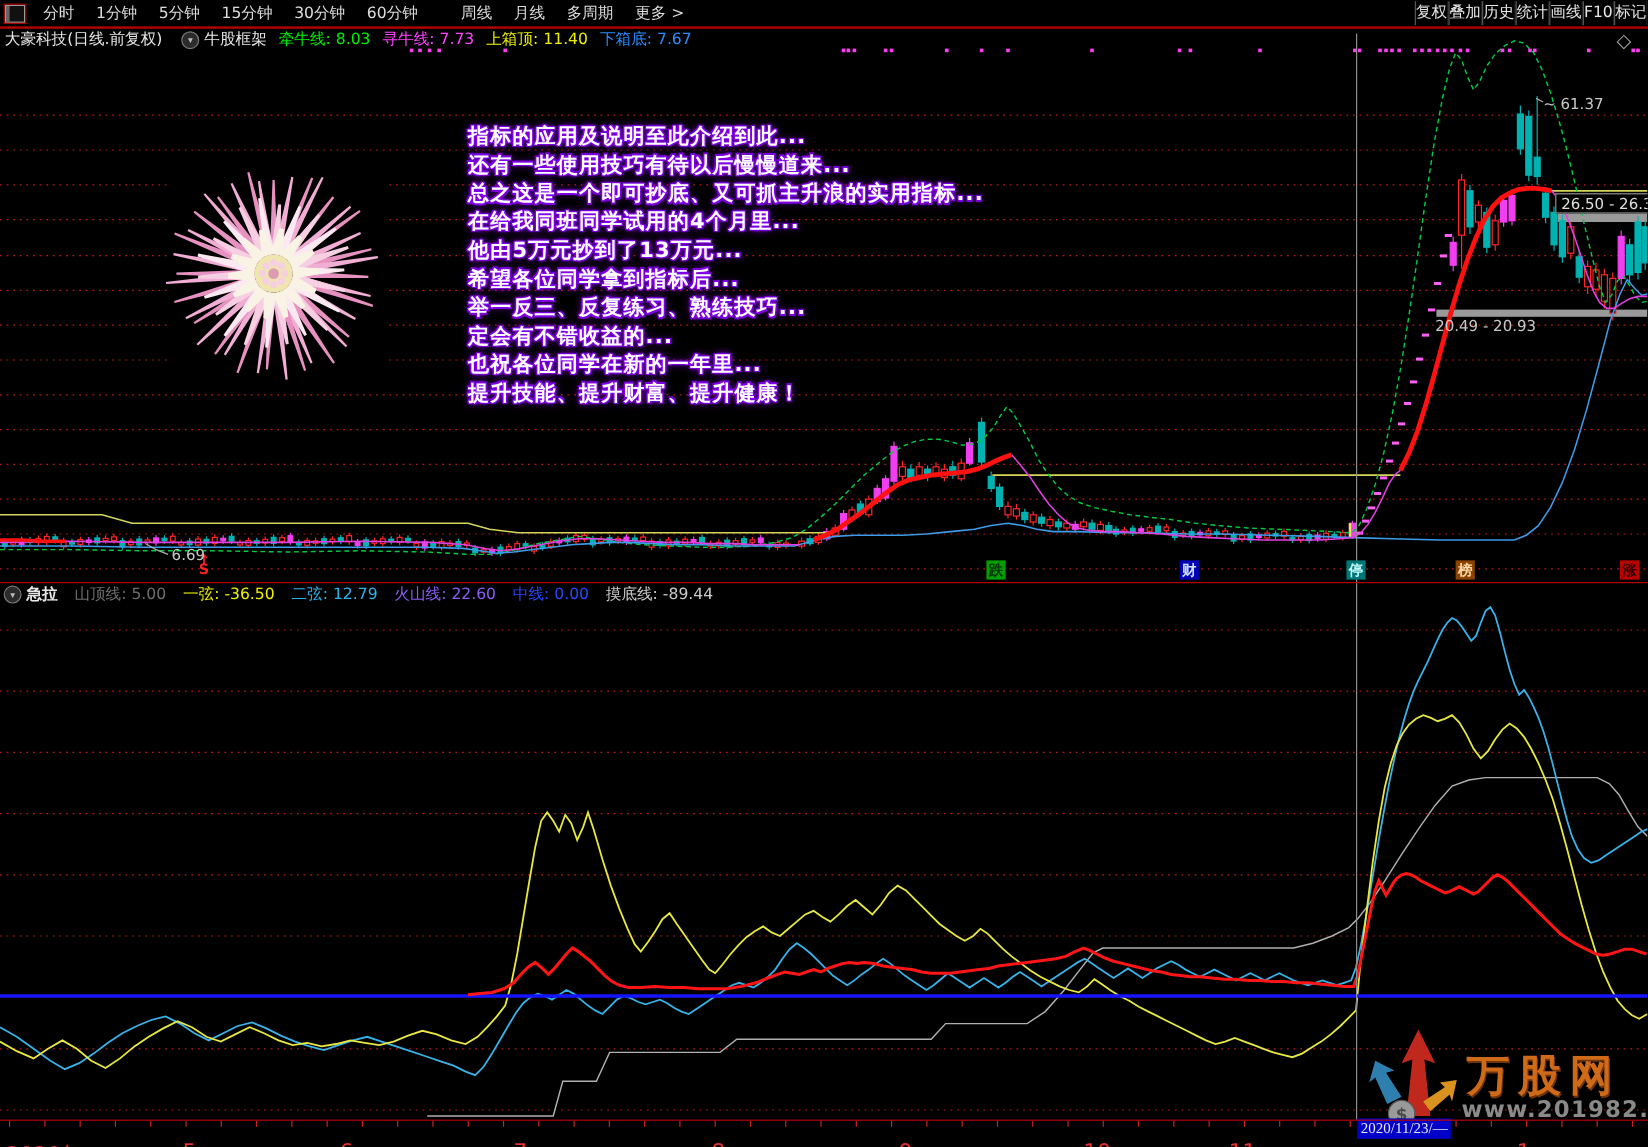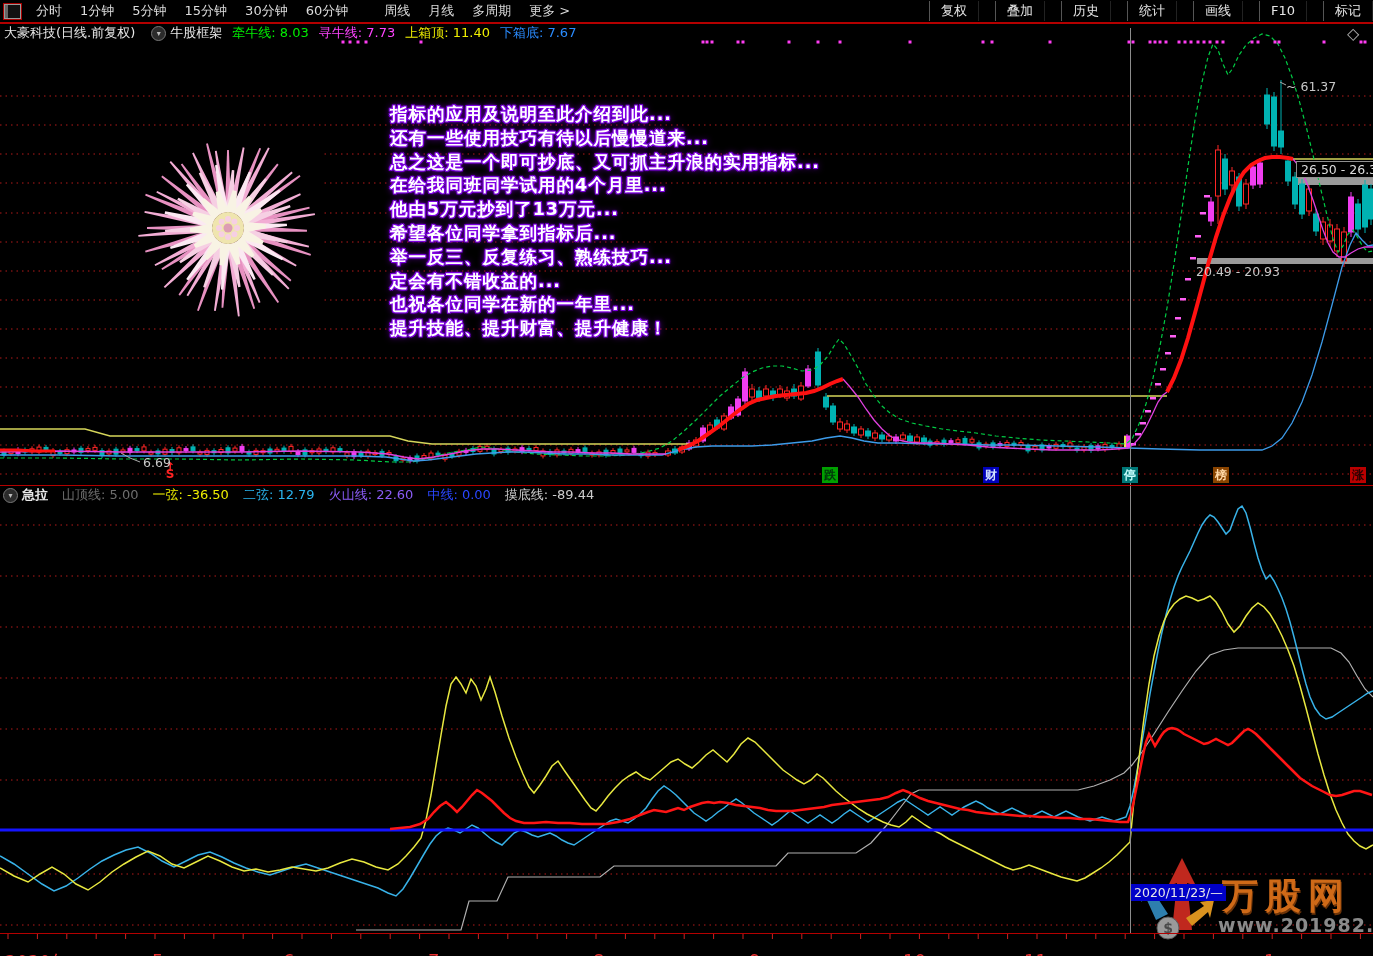--- a/index.html
+++ b/index.html
@@ -6,22 +6,22 @@
     font-family:"DejaVu Sans",sans-serif;}
   #app{position:relative;width:1373px;height:956px;background:#000;}
   
   .toolbar{position:absolute;left:0;top:0;width:1373px;height:22px;display:flex;align-items:center;
     border-bottom:2px solid #b40000;color:#dcdcdc;font-size:13px;z-index:6;background:#000;}
   .win-icon{width:15px;height:13px;border:1px solid #999;margin:0 6px 0 4px;background:#111;
     box-shadow:inset 3px 0 0 #666;outline:1px solid #a00;}
   .tab{margin:0 9px;cursor:default;white-space:nowrap;}
   .tab.active{color:#ffaa00;}
   .tb-right{margin-left:auto;display:flex;height:20px;}
-  .tb-btn{padding:1px 11px;border-left:1px solid #555;border-right:1px solid #222;line-height:18px;
-    color:#e6e6e6;white-space:nowrap;margin-left:16px;}
+  .tb-btn{padding:1px 0;border-left:1px solid #555;border-right:1px solid #222;line-height:18px;
+    color:#e6e6e6;white-space:nowrap;}
   
   .infobar{position:absolute;left:4px;top:25px;height:16px;display:flex;align-items:center;
     font-size:13px;color:#e8e8e8;z-index:5;white-space:nowrap;}
   .infobar .seg{margin-right:10px;}
   .circ-icon{display:inline-flex;width:13px;height:13px;border-radius:50%;background:#2b2b2b;
     border:1px solid #777;color:#bbb;font-size:8px;align-items:center;justify-content:center;
     margin:0 4px 0 6px;}
   
   .indheader{position:absolute;left:3px;top:488px;height:14px;display:flex;align-items:center;
     font-size:13px;color:#e8e8e8;z-index:5;white-space:nowrap;}
@@ -34,22 +34,22 @@
       -1px 1px 0 #7a00dd,0 0 7px #9a00ff,0 0 2px #8a00f0;}
   svg.canvas{position:absolute;left:0;top:0;z-index:1;}
   #overlay{position:absolute;left:0;top:0;width:1373px;height:956px;z-index:2;pointer-events:none;}
   .plabel{position:absolute;color:#c8c8c8;font-size:12.5px;white-space:nowrap;}
   .plabel.boxed{border:1px solid #909090;padding:0 4px;background:#000;color:#ddd;}
   .badge{position:absolute;width:16px;height:16px;font-size:12px;font-weight:bold;text-align:center;
     line-height:16px;}
   .smarker{position:absolute;color:#ff2222;font-weight:bold;text-align:center;line-height:7px;
     font-size:12px;}
   .axis-label{position:absolute;top:938px;color:#e83030;font-size:18px;white-space:nowrap;margin-top:12px;}
-  .axis-hl{position:absolute;top:884px;height:17px;background:#0000c8;color:#e8e8e8;font-size:12.5px;
-    line-height:17px;padding:0 3px;white-space:nowrap;}
+  .axis-hl{position:absolute;top:932px;height:17px;background:#0000c8;color:#e8e8e8;font-size:12.5px;
+    line-height:17px;padding:0 3px;white-space:nowrap;font-family:Liberation Serif, serif;}
   .diamond{position:absolute;left:1347px;top:24px;color:#aaa;font-size:16px;}
   .wm-site{position:absolute;left:1222px;top:872px;font-size:36px;font-weight:bold;color:#cf6a18;
     letter-spacing:7px;text-shadow:1px 2px 0 #6e3408;}
   .wm-url{position:absolute;left:1218px;top:914px;font-size:19px;font-weight:bold;color:#8a8a8a;
     letter-spacing:1px;}
 </style>
 </head>
 <body>
 
 <div id="app">

